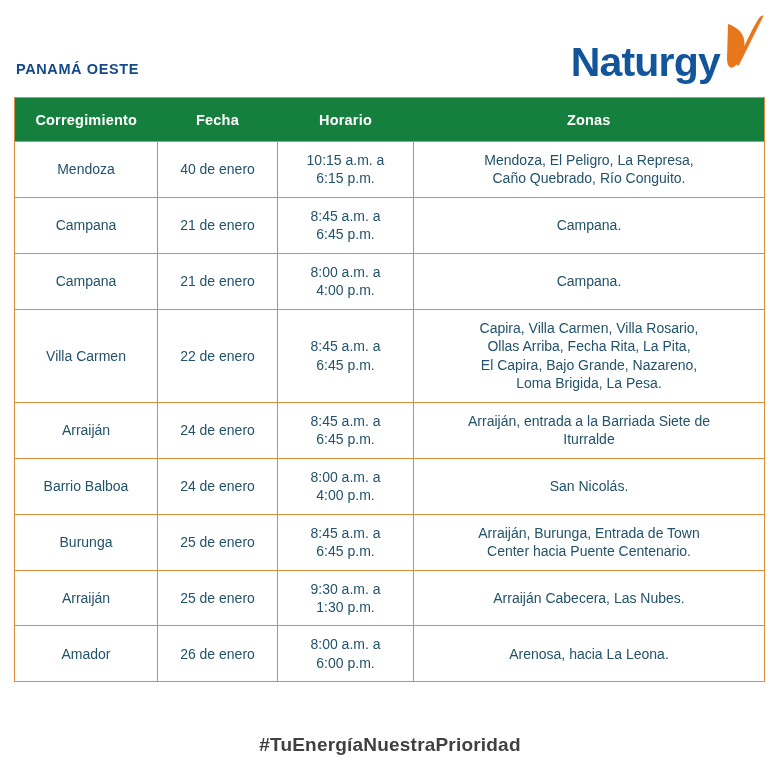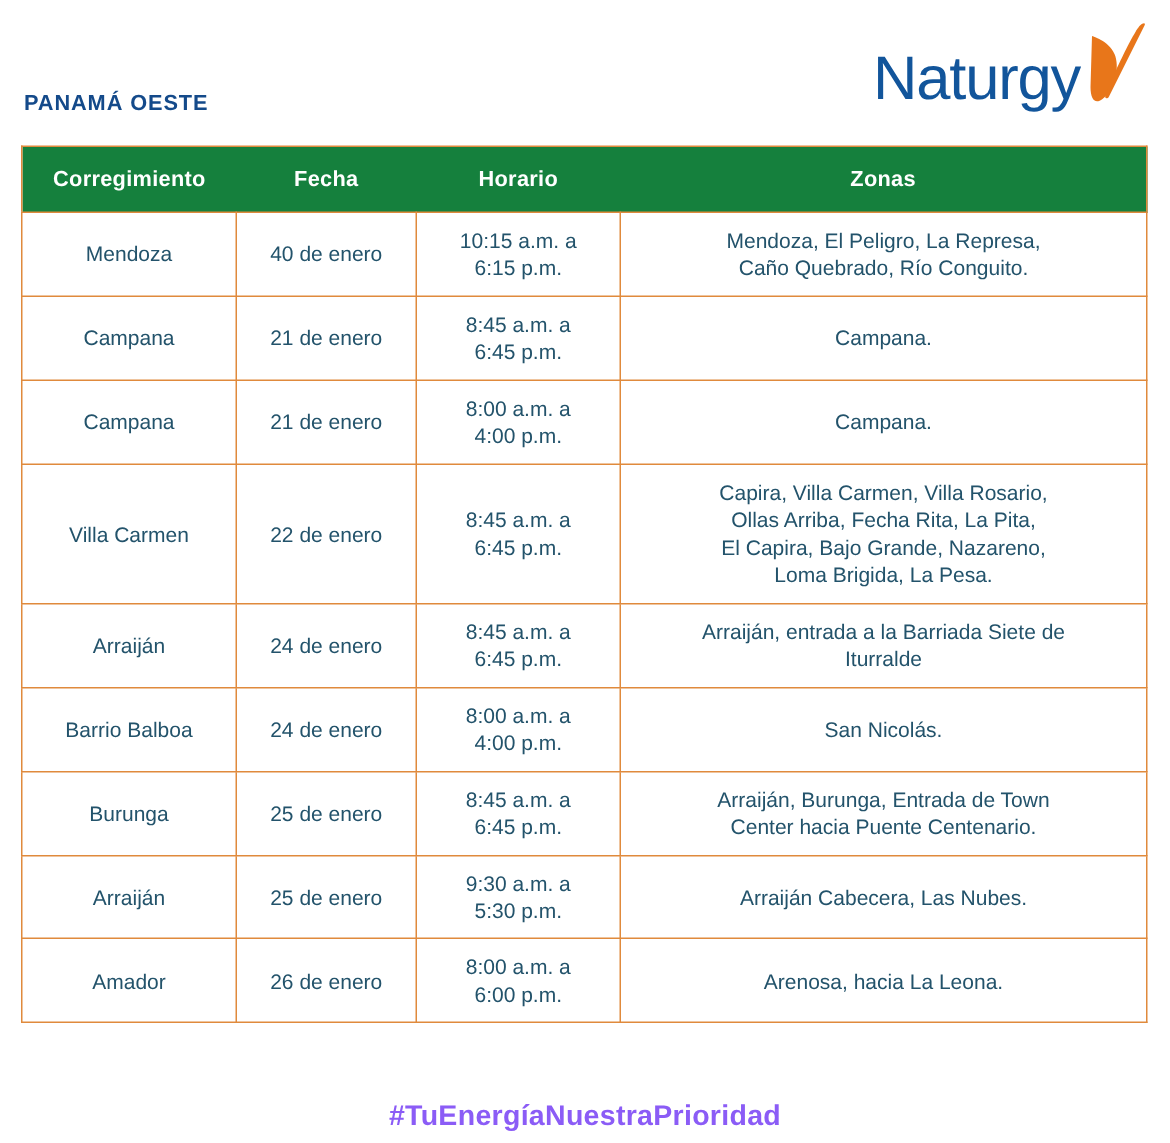--- a/index.html
+++ b/index.html
@@ -40,25 +40,25 @@
 
   .logo {
     position: absolute;
     right: 14px;
     top: 14px;
     display: flex;
     align-items: flex-start;
   }
   .logo-word {
     font-size: 41px;
-    font-weight: normal;
+    font-weight: bold;
     letter-spacing: -0.8px;
     color: #12559b;
     line-height: 1;
-    margin-top: 18px;
+    margin-top: 28px;
   }
   .logo-mark {
     margin-left: 2px;
     margin-top: 0px;
   }
 
   
   .table-wrap {
     position: absolute;
     left: 14px;
@@ -110,21 +110,21 @@
     left: 0;
     top: 722px;
     width: 780px;
     text-align: center;
   }
   .hashtag {
     display: inline-block;
     margin-top: 12px;
     font-size: 19px;
     font-weight: bold;
-    color: #8b5cf6;
+    color: #404040;
     letter-spacing: 0.2px;
   }
 </style>
 </head>
 <body>
 
 <div class="page">
 
   <div class="header">
 
@@ -239,21 +239,21 @@
             <td class="cell-lines">
               <span>Arraiján, Burunga, Entrada de Town</span>
               <span>Center hacia Puente Centenario.</span>
             </td>
           </tr>
           <tr>
             <td>Arraiján</td>
             <td>25 de enero</td>
             <td class="cell-lines">
               <span>9:30 a.m. a</span>
-              <span>5:30 p.m.</span>
+              <span>1:30 p.m.</span>
             </td>
             <td class="cell-lines">
               <span>Arraiján Cabecera, Las Nubes.</span>
             </td>
           </tr>
           <tr>
             <td>Amador</td>
             <td>26 de enero</td>
             <td class="cell-lines">
               <span>8:00 a.m. a</span>

